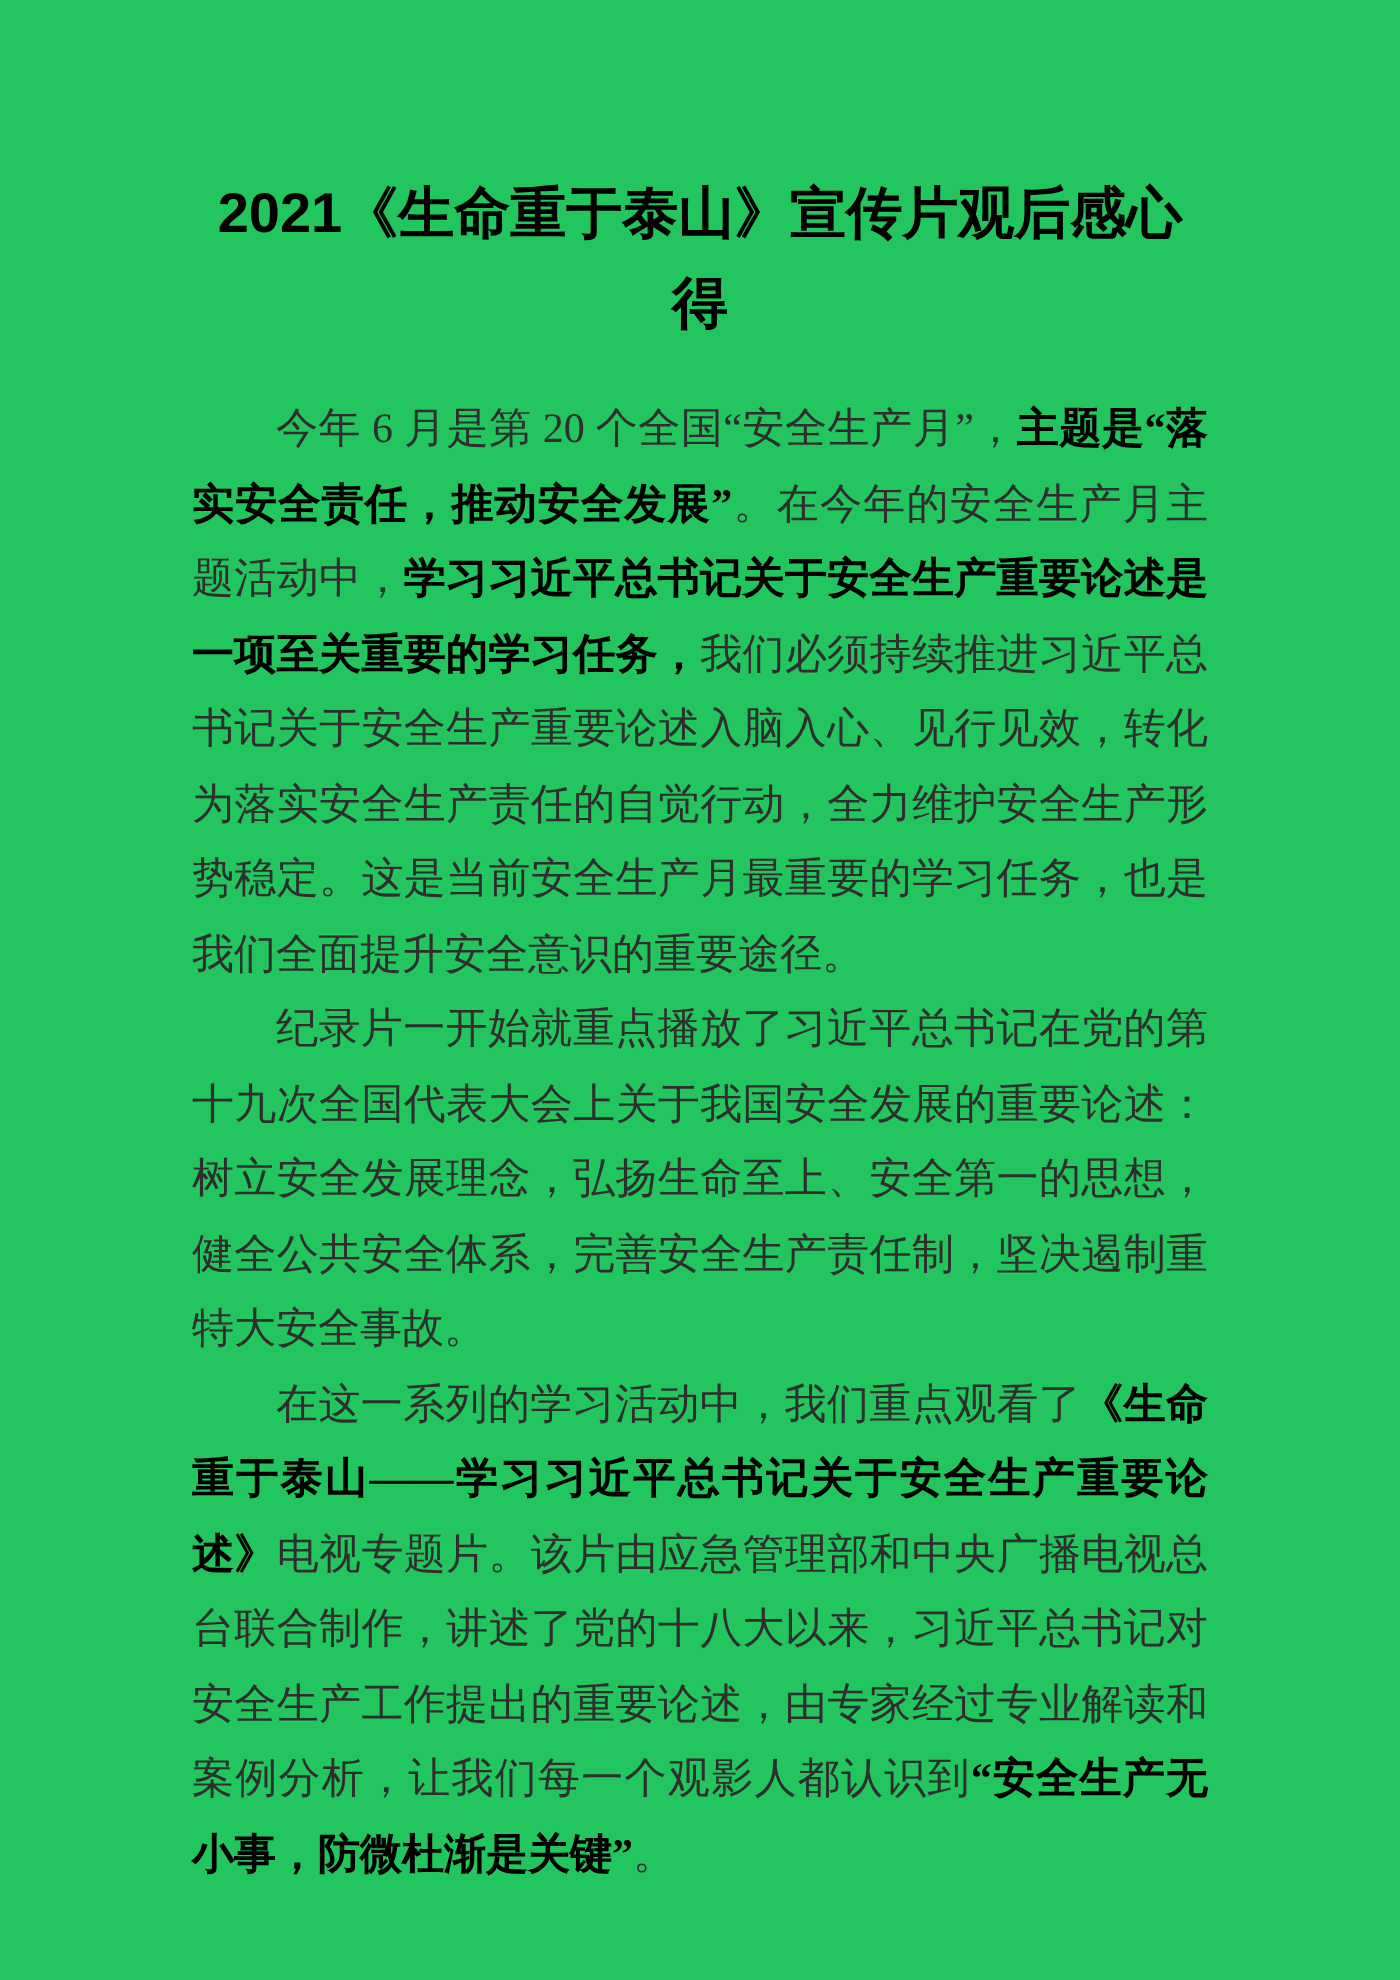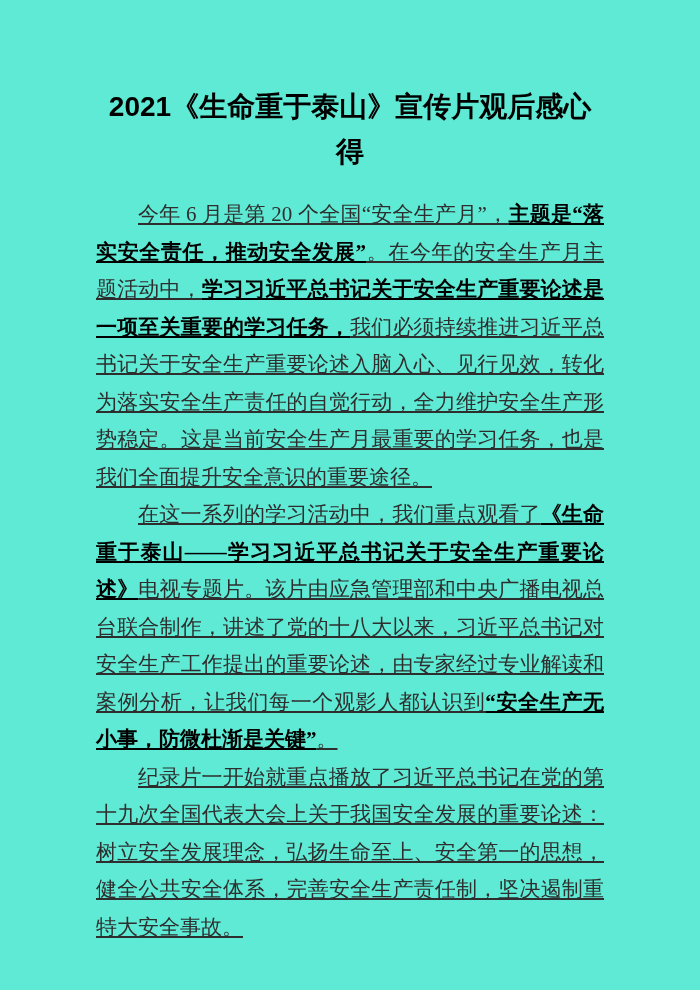--- a/index.html
+++ b/index.html
@@ -37,32 +37,31 @@
     padding: 0;
     font-size: 21px;
     line-height: 37.5px;
     text-align: justify;
     text-justify: inter-ideograph;
     text-indent: 2em;
     word-break: break-all;
   }
   .doc-body .run {
     font-weight: 400;
-    text-decoration: underline;
   }
   .doc-body .run.bold {
     font-weight: 700;
     color: #000000;
   }
 </style>
 </head>
 <body>
 
-<div class="page" style="background: #5eead4; color: rgb(46, 46, 46);">
+<div class="page" style="background: #22c55e; color: rgb(46, 46, 46);">
   <h1 class="doc-title">
     <span class="title-line">2021《生命重于泰山》宣传片观后感心得</span>
   </h1>
   <div class="doc-body">
       <p class="para"><span class="run">今年 6 月是第 20 个全国“安全生产月”，</span><span class="run bold">主题是“落实安全责任，推动安全发展”</span><span class="run">。在今年的安全生产月主题活动中，</span><span class="run bold">学习习近平总书记关于安全生产重要论述是一项至关重要的学习任务，</span><span class="run">我们必须持续推进习近平总书记关于安全生产重要论述入脑入心、见行见效，转化为落实安全生产责任的自觉行动，全力维护安全生产形势稳定。这是当前安全生产月最重要的学习任务，也是我们全面提升安全意识的重要途径。</span></p>
+      <p class="para"><span class="run">纪录片一开始就重点播放了习近平总书记在党的第十九次全国代表大会上关于我国安全发展的重要论述：树立安全发展理念，弘扬生命至上、安全第一的思想，健全公共安全体系，完善安全生产责任制，坚决遏制重特大安全事故。</span></p>
       <p class="para"><span class="run">在这一系列的学习活动中，我们重点观看了</span><span class="run bold">《生命重于泰山——学习习近平总书记关于安全生产重要论述》</span><span class="run">电视专题片。该片由应急管理部和中央广播电视总台联合制作，讲述了党的十八大以来，习近平总书记对安全生产工作提出的重要论述，由专家经过专业解读和案例分析，让我们每一个观影人都认识到</span><span class="run bold">“安全生产无小事，防微杜渐是关键”</span><span class="run">。</span></p>
-      <p class="para"><span class="run">纪录片一开始就重点播放了习近平总书记在党的第十九次全国代表大会上关于我国安全发展的重要论述：树立安全发展理念，弘扬生命至上、安全第一的思想，健全公共安全体系，完善安全生产责任制，坚决遏制重特大安全事故。</span></p>
     </div>
 </div>
 
 </body></html>

